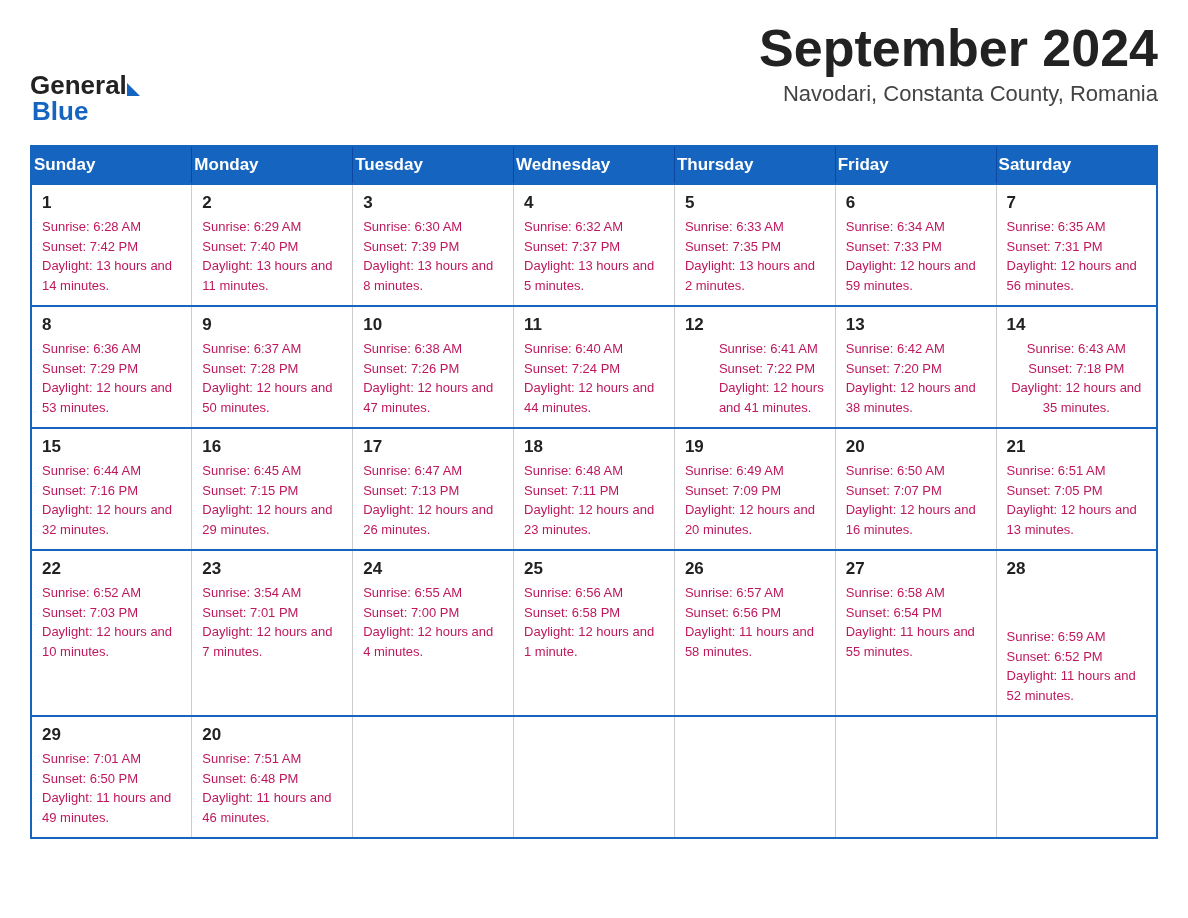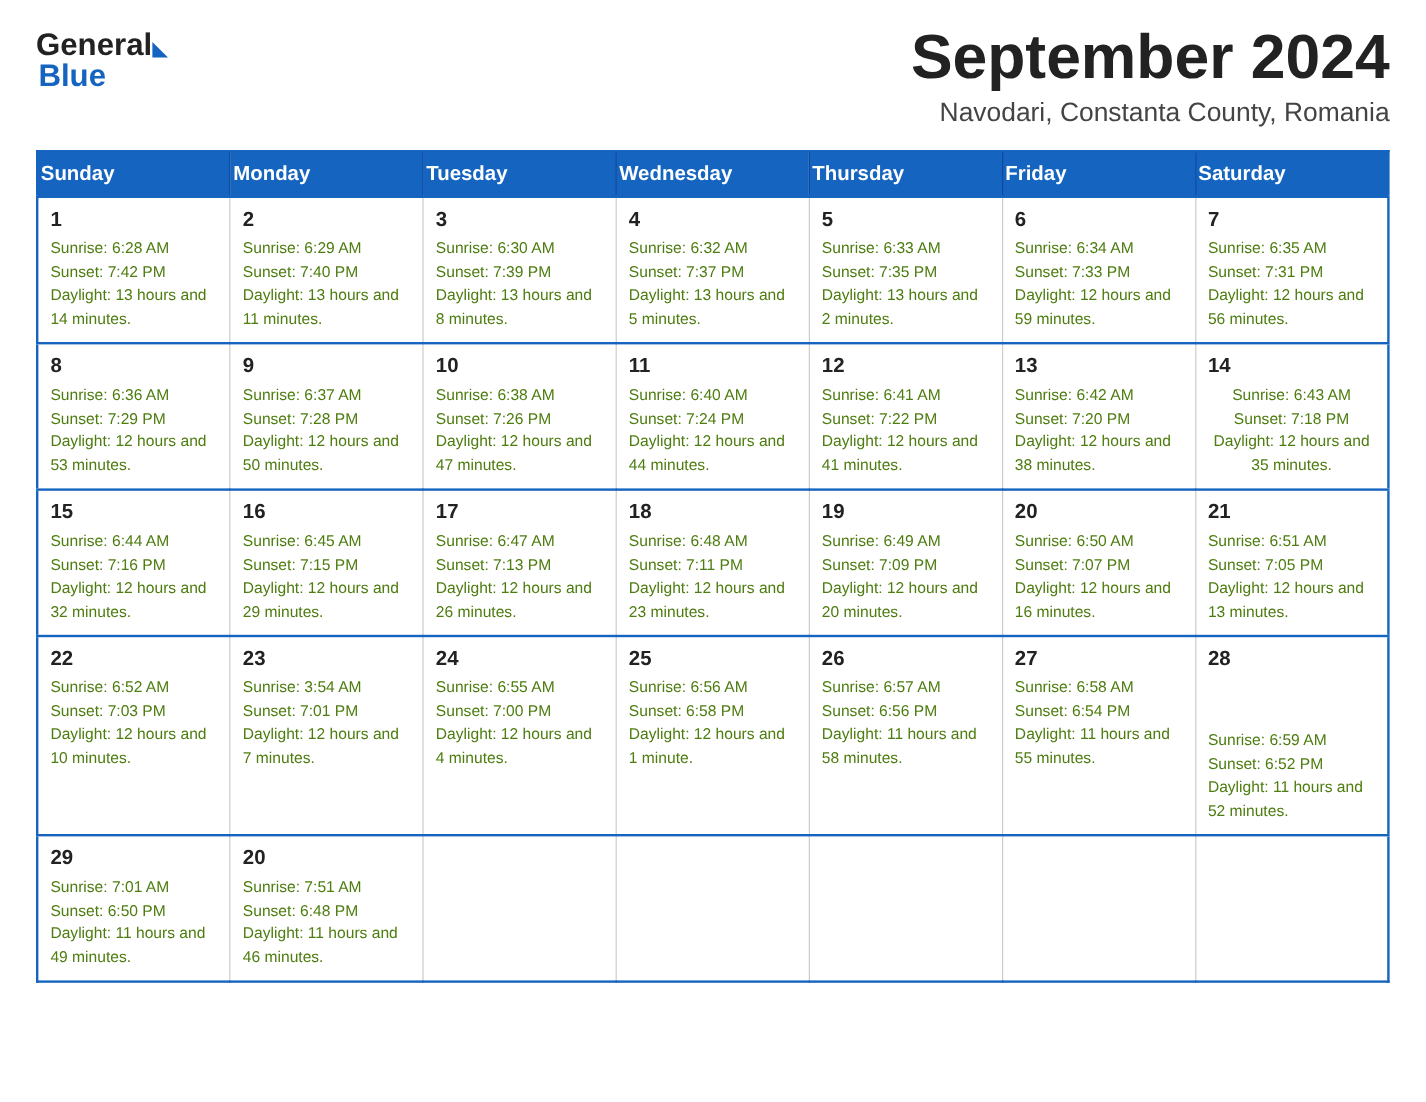--- a/index.html
+++ b/index.html
@@ -24,21 +24,21 @@
       padding-top: 4px;
     }
     .logo-text {
       font-size: 26px;
       font-weight: bold;
       color: #222;
       line-height: 1;
       display: flex;
       align-items: flex-end;
     }
-    .logo-text .general { color: #222; }
+    .logo-text .general { color: #222; margin-top: 48px; }
     .logo-text .arrow {
       display: inline-block;
       width: 0;
       height: 0;
       border-left: 13px solid #1565c0;
       border-top: 13px solid transparent;
       border-bottom: 0px solid transparent;
       margin-bottom: 2px;
     }
     .logo-blue {
@@ -97,21 +97,21 @@
       background: #fff;
     }
     .day-number {
       font-size: 17px;
       font-weight: bold;
       color: #222;
       margin-bottom: 4px;
     }
     .day-info {
       font-size: 13px;
-      color: #4d7c0f;
+      color: #be185d;
       line-height: 1.5;
     }
   </style>
 </head>
 <body>
 
 <div class="header-area">
   <div class="logo">
     <div class="logo-text">
       <span class="general">General</span>
@@ -202,21 +202,21 @@
 Daylight: 12 hours and 47 minutes.</div>
         </td>
         <td>
           <div class="day-number">11</div>
           <div class="day-info" style="white-space: pre-line;">Sunrise: 6:40 AM
 Sunset: 7:24 PM
 Daylight: 12 hours and 44 minutes.</div>
         </td>
         <td>
           <div class="day-number">12</div>
-          <div class="day-info" style="white-space: pre-line;">Sunrise: 6:41 AM
+          <div class="day-info" style="white-space: pre-line; margin-left: 34px;">Sunrise: 6:41 AM
 Sunset: 7:22 PM
 Daylight: 12 hours and 41 minutes.</div>
         </td>
         <td>
           <div class="day-number">13</div>
           <div class="day-info" style="white-space: pre-line;">Sunrise: 6:42 AM
 Sunset: 7:20 PM
 Daylight: 12 hours and 38 minutes.</div>
         </td>
         <td>

